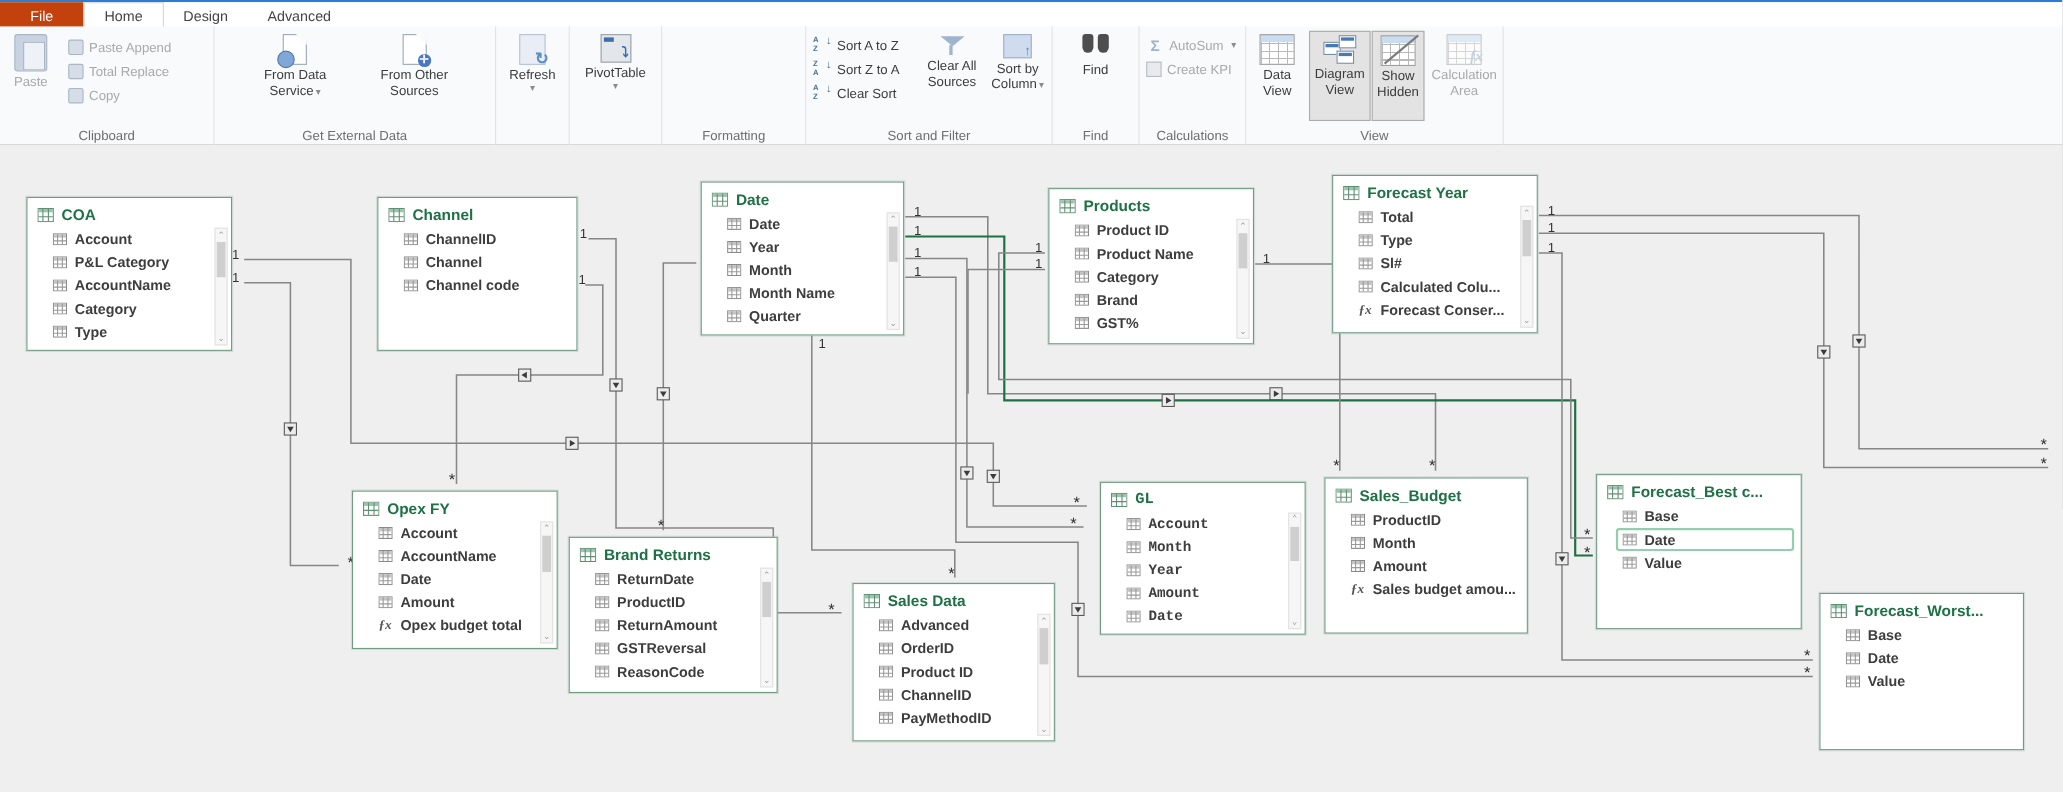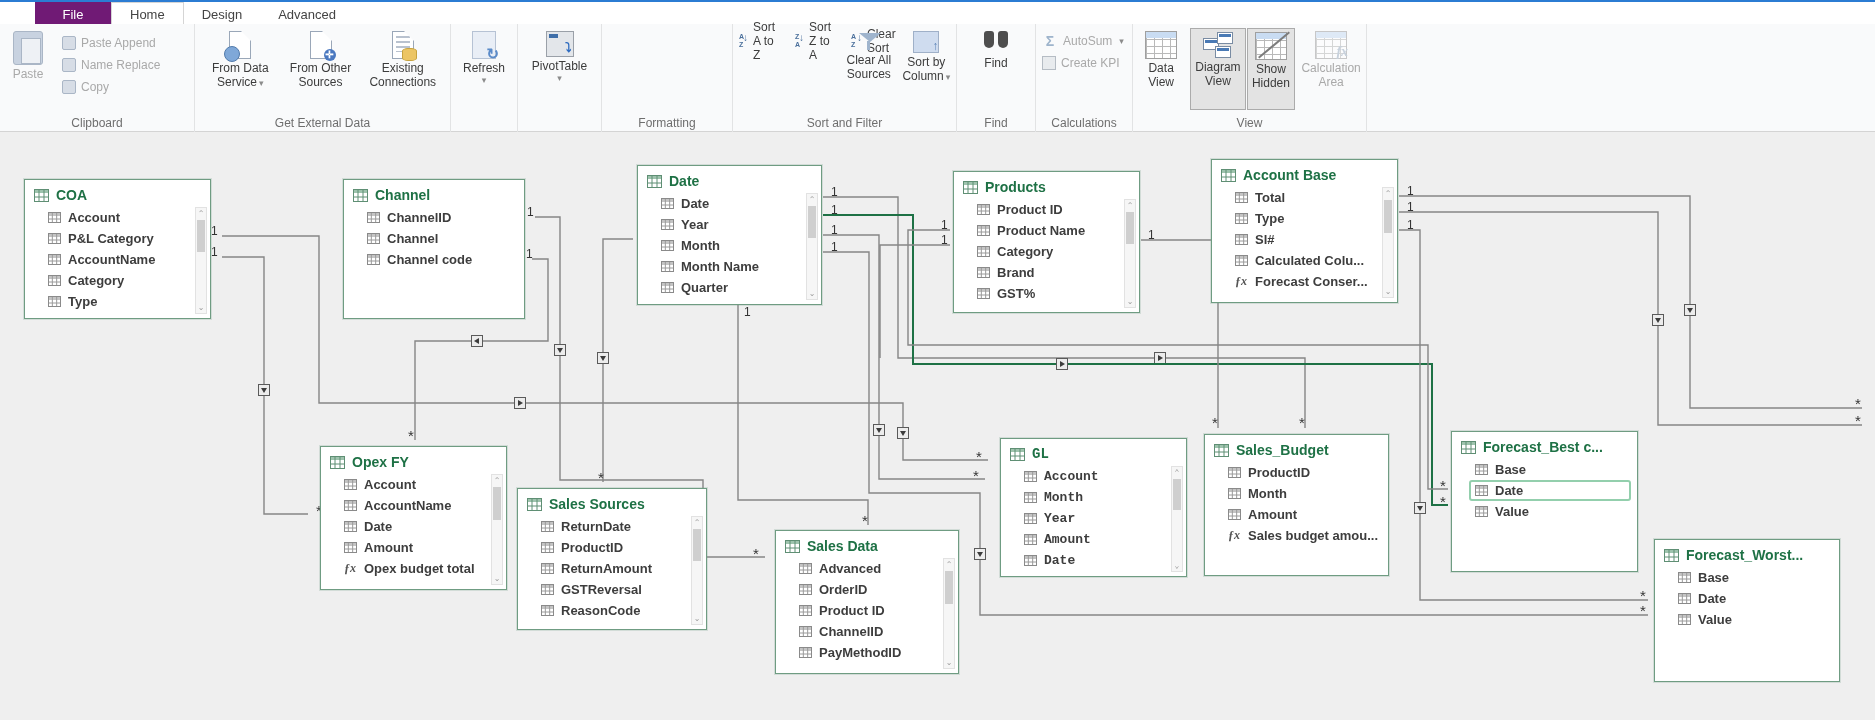--- a/index.html
+++ b/index.html
@@ -3,21 +3,21 @@
 <meta charset="utf-8">
 <style>
   html,body{margin:0;padding:0;background:#dcdcdc;}
   #app{position:relative;width:1875px;height:720px;overflow:hidden;background:#efefef;
        font-family:"Liberation Sans", sans-serif; -webkit-font-smoothing:antialiased;}
   
   #ribbon{position:absolute;left:0;top:0;width:1875px;height:132px;background:#f9fafb;
           border-bottom:1px solid #d4d4d4;border-top:2px solid #2b7cd3;box-sizing:border-box;}
   #tabbar{position:absolute;left:0;top:0;height:22px;width:100%;background:#ffffff;display:flex;align-items:stretch;font-size:13px;}
   .tab{padding:2px 18px 0 18px;display:flex;align-items:center;color:#444;cursor:default;}
-  .tab.file{background:#701a75;color:#fff;min-width:40px;justify-content:center;margin-left:35px;}
+  .tab.file{background:#c2410c;color:#fff;min-width:40px;justify-content:center;}
   .tab.active{background:#fff;border:1px solid #d5d5d5;border-bottom:none;color:#444;}
   #groups{position:absolute;left:0;top:22px;height:110px;display:flex;}
   .rgroup{position:relative;border-right:1px solid #e2e3e4;box-sizing:border-box;height:100%;}
   .glabel{position:absolute;bottom:4px;left:0;right:0;text-align:center;font-size:12px;color:#6e6e6e;white-space:nowrap;}
   .gbody{position:absolute;left:0;top:4px;right:0;bottom:24px;display:flex;align-items:stretch;}
   .bigbtn{display:flex;flex-direction:column;align-items:center;justify-content:flex-start;
           padding:3px 4px;font-size:12px;color:#3c3c3c;text-align:center;line-height:1.15;}
   .bigbtn .cap{margin-top:3px;}
   .bigbtn.dis{color:#a9a9a9;}
   .bigbtn.pressed{background:#e3e3e3;border:1px solid #ababab;box-sizing:border-box;}
@@ -98,21 +98,21 @@
             <span class="ic ic-clip-lg"></span>
             <span class="cap">Paste</span>
           </div>
           <div style="display:flex;flex-direction:column;justify-content:flex-start;padding-top:4px;">
             <div class="smallrow dis">
               <span class="ic ic-clip-sm"></span>
               <span>Paste Append</span>
             </div>
             <div class="smallrow dis">
               <span class="ic ic-clip-sm"></span>
-              <span>Name Replace</span>
+              <span>Total Replace</span>
             </div>
             <div class="smallrow dis">
               <span class="ic ic-clip-sm"></span>
               <span>Copy</span>
             </div>
           </div>
         </div>
         <div class="glabel">Clipboard</div>
       </div>
 
@@ -123,27 +123,20 @@
                 <span class="ic-globe"></span>
               </span>
             <span class="cap dd">From Data Service</span>
           </div>
           <div class="bigbtn" style="width:62px">
             <span class="ic ic-page">
                 <span class="ic-plus">✛</span>
               </span>
             <span class="cap">From Other Sources</span>
           </div>
-          <div class="bigbtn" style="width:66px">
-            <span class="ic ic-page">
-                <span class="ic-lines"></span>
-                <span class="ic-cyl"></span>
-              </span>
-            <span class="cap">Existing Connections</span>
-          </div>
         </div>
         <div class="glabel">Get External Data</div>
       </div>
 
       <div class="rgroup" style="width:67px">
         <div class="gbody" style="justify-content:center;">
           <div class="bigbtn">
             <span class="ic ic-refresh"></span>
             <span class="cap">Refresh</span>
             <span class="ddb">▾</span>
@@ -162,21 +155,21 @@
         </div>
         <div class="glabel"></div>
       </div>
 
       <div class="rgroup" style="width:131px">
         <div class="glabel">Formatting</div>
       </div>
 
       <div class="rgroup" style="width:224px">
         <div class="gbody">
-          <div style="display:flex;flex-direction:row;padding-top:2px;width:108px;">
+          <div style="display:flex;flex-direction:column;padding-top:2px;width:108px;">
             <div class="smallrow">
               <span class="ic ic-az">A<br>Z</span>
               <span>Sort A to Z</span>
             </div>
             <div class="smallrow">
               <span class="ic ic-az">Z<br>A</span>
               <span>Sort Z to A</span>
             </div>
             <div class="smallrow">
               <span class="ic ic-az">A<br>Z</span>
@@ -596,21 +589,21 @@
       </div>
       <div class="tbl" style="left: 1211px; top: 27px; width: 185px; height: 142px;">
         <div class="tbl-title">
           <svg width="15" height="13">
             <rect x="0.5" y="0.5" width="14" height="12" fill="#fff" stroke="#5f8f74"></rect>
             <rect x="1" y="1" width="13" height="3" fill="#9ec3ad"></rect>
             <line x1="5" y1="1" x2="5" y2="12" stroke="#5f8f74" stroke-width="1"></line>
             <line x1="10" y1="1" x2="10" y2="12" stroke="#5f8f74" stroke-width="1"></line>
             <line x1="1" y1="8" x2="14" y2="8" stroke="#5f8f74"></line>
           </svg>
-          <span>Account Base</span>
+          <span>Forecast Year</span>
         </div>
         <div class="frow">
           <svg width="13" height="11">
             <rect x="0.5" y="0.5" width="12" height="10" fill="#fff" stroke="#8a8a8a"></rect>
             <rect x="1" y="1" width="11" height="3" fill="#c4c4c4"></rect>
             <line x1="4.333333333333333" y1="1" x2="4.333333333333333" y2="10" stroke="#9a9a9a" stroke-width="1"></line>
             <line x1="8.666666666666666" y1="1" x2="8.666666666666666" y2="10" stroke="#9a9a9a" stroke-width="1"></line>
             <line x1="1" y1="7" x2="12" y2="7" stroke="#9a9a9a"></line>
           </svg>
           <span>Total</span>
@@ -718,21 +711,21 @@
       </div>
       <div class="tbl" style="left: 517px; top: 356px; width: 188px; height: 140px;">
         <div class="tbl-title">
           <svg width="15" height="13">
             <rect x="0.5" y="0.5" width="14" height="12" fill="#fff" stroke="#5f8f74"></rect>
             <rect x="1" y="1" width="13" height="3" fill="#9ec3ad"></rect>
             <line x1="5" y1="1" x2="5" y2="12" stroke="#5f8f74" stroke-width="1"></line>
             <line x1="10" y1="1" x2="10" y2="12" stroke="#5f8f74" stroke-width="1"></line>
             <line x1="1" y1="8" x2="14" y2="8" stroke="#5f8f74"></line>
           </svg>
-          <span>Sales Sources</span>
+          <span>Brand Returns</span>
         </div>
         <div class="frow">
           <svg width="13" height="11">
             <rect x="0.5" y="0.5" width="12" height="10" fill="#fff" stroke="#8a8a8a"></rect>
             <rect x="1" y="1" width="11" height="3" fill="#c4c4c4"></rect>
             <line x1="4.333333333333333" y1="1" x2="4.333333333333333" y2="10" stroke="#9a9a9a" stroke-width="1"></line>
             <line x1="8.666666666666666" y1="1" x2="8.666666666666666" y2="10" stroke="#9a9a9a" stroke-width="1"></line>
             <line x1="1" y1="7" x2="12" y2="7" stroke="#9a9a9a"></line>
           </svg>
           <span>ReturnDate</span>

